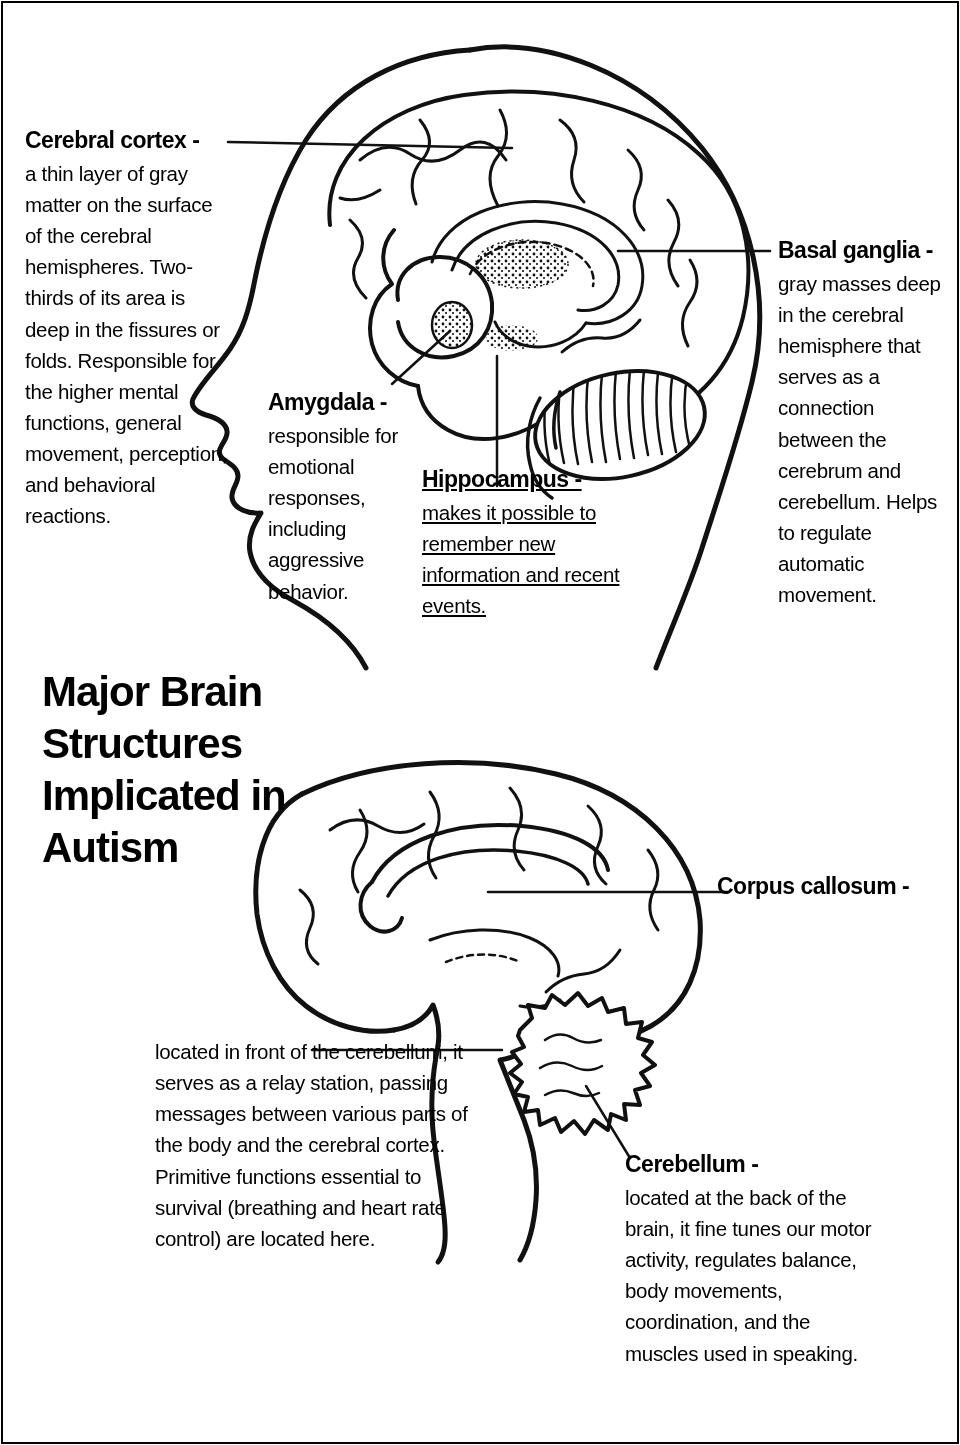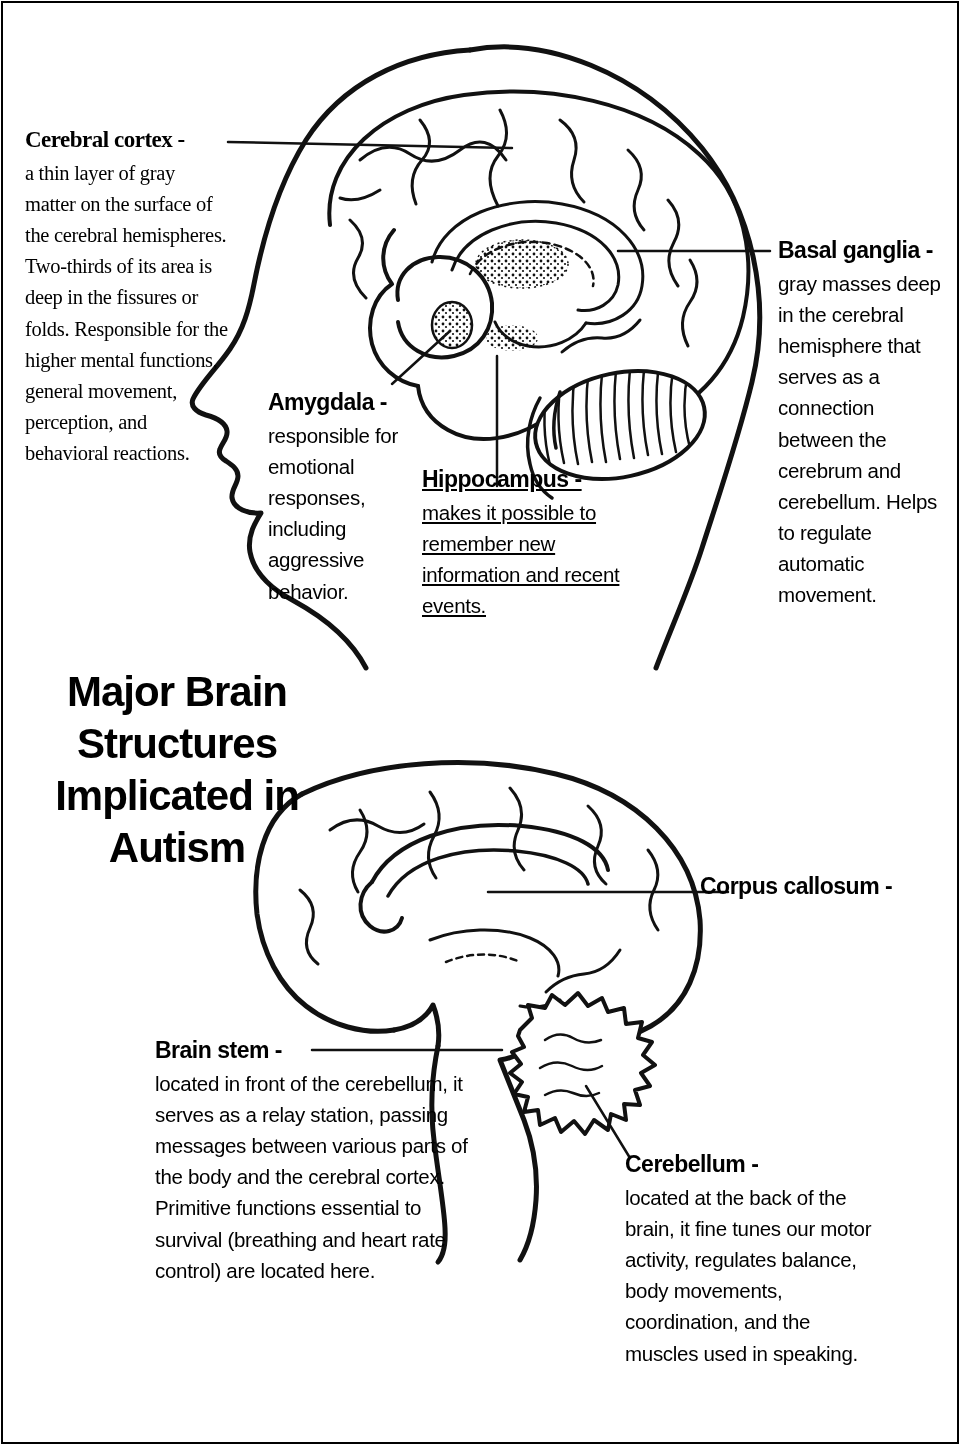--- a/index.html
+++ b/index.html
@@ -11,30 +11,30 @@
   svg{position:absolute;left:0;}
   #fig-top{top:0;}
   #fig-bottom{top:700px;}
   .label{position:absolute;}
   .label h3{
     margin:0 0 3px 0;font-size:23px;font-weight:bold;letter-spacing:-0.5px;line-height:1.25;
   }
   .label p{
     margin:0;font-size:20.5px;line-height:1.52;letter-spacing:-0.3px;font-weight:normal;
   }
-  #label-cerebral-cortex{left:25px;top:126px;width:205px;font-family:Liberation Serif, serif;}
+  #label-cerebral-cortex{left:25px;top:126px;width:205px;}
   #label-amygdala{left:268px;top:388px;width:152px;}
   #label-hippocampus{left:422px;top:465px;width:200px;text-decoration:underline;}
   #label-basal-ganglia{left:778px;top:236px;width:174px;}
-  #label-corpus-callosum{left:700px;top:872px;width:220px;}
+  #label-corpus-callosum{left:717px;top:872px;width:220px;}
   #label-brain-stem{left:155px;top:1036px;width:335px;}
   #label-cerebellum{left:625px;top:1150px;width:255px;}
   #page-title{
     position:absolute;left:42px;top:666px;width:270px;
-    font-size:42px;font-weight:bold;line-height:52px;letter-spacing:-1px;text-align:center;
+    font-size:42px;font-weight:bold;line-height:52px;letter-spacing:-1px;
   }
   .stroke{stroke:#111;fill:none;stroke-linecap:round;stroke-linejoin:round;}
 </style>
 </head>
 <body>
 
 <div class="page-frame"></div>
 
 <svg id="fig-top" width="960" height="700" viewBox="0 0 960 700">
   <defs>
@@ -177,20 +177,19 @@
   <p>gray masses deep in the cerebral hemisphere that serves as a connection between the cerebrum and cerebellum. Helps to regulate automatic movement.</p>
 </div>
 
 <div id="page-title">Major Brain Structures Implicated in Autism</div>
 
 <div class="label" id="label-corpus-callosum">
   <h3>Corpus callosum -</h3>
 </div>
 
 <div class="label" id="label-brain-stem">
-  <h3>Brain stem -</h3>
   <p>located in front of the cerebellum, it serves as a relay station, passing messages between various parts of the body and the cerebral cortex. Primitive functions essential to survival (breathing and heart rate control) are located here.</p>
 </div>
 
 <div class="label" id="label-cerebellum">
   <h3>Cerebellum -</h3>
   <p>located at the back of the brain, it fine tunes our motor activity, regulates balance, body movements, coordination, and the muscles used in speaking.</p>
 </div>
 
 </body></html>

